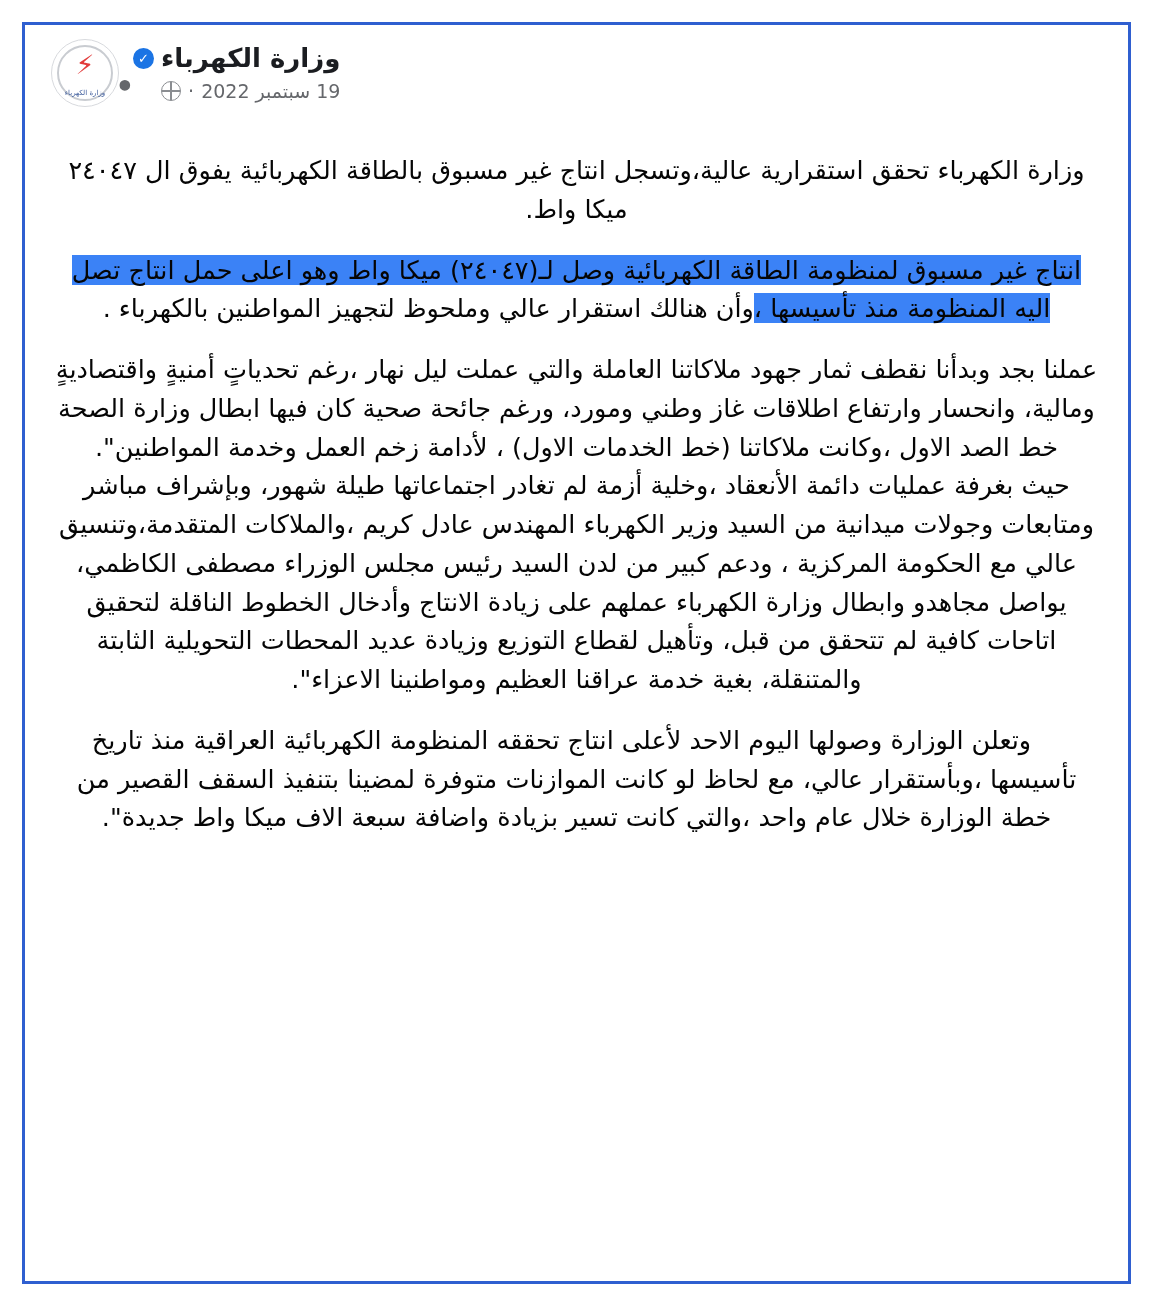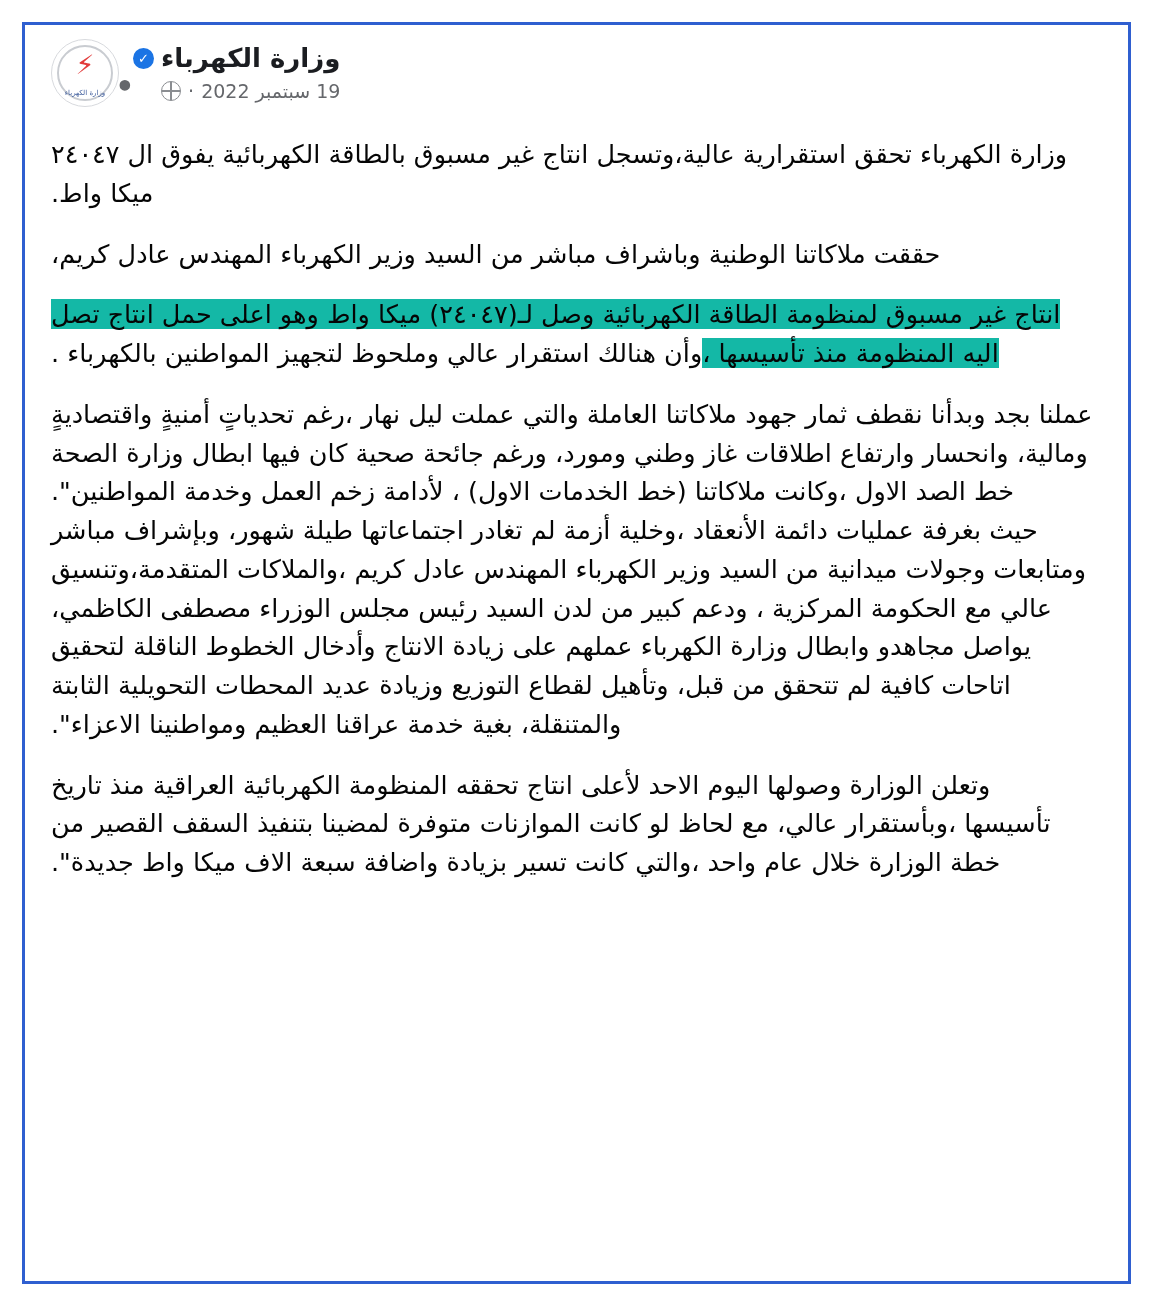--- a/index.html
+++ b/index.html
@@ -151,32 +151,32 @@
     top: 56px;
     color: #65676b;
     font-size: 30px;
     line-height: 12px;
     letter-spacing: 3px;
     font-weight: bold;
     user-select: none;
   }
   
   .post-body {
-    margin-top: 14px;
+    margin-top: 30px;
     color: #050505;
     font-size: 25.5px;
     line-height: 1.52;
-    text-align: left;
+    text-align: center;
     direction: rtl;
   }
   .para { margin: 0 0 22px 0; }
   .para.nogap { margin-bottom: 0; }
   .para.indent { text-indent: 30px; }
   .hl {
-    background: #14b8a6;
+    background: #3b82f6;
     box-decoration-break: clone;
     -webkit-box-decoration-break: clone;
   }
 </style>
 </head>
 <body>
 
 <div class="screenshot">
   <div class="post-frame">
     <div class="post-inner">
@@ -200,21 +200,20 @@
             <span class="globe-icon"></span>
           </div>
         </div>
       </div>
 
       <div class="post-body">
 
         <p class="para">وزارة الكهرباء تحقق استقرارية عالية،وتسجل انتاج غير مسبوق بالطاقة الكهربائية يفوق ال ٢٤٠٤٧ ميكا واط.</p>
 
 
-        <p class="para">حققت ملاكاتنا الوطنية وباشراف مباشر من السيد وزير الكهرباء المهندس عادل كريم،</p>
 
         <p class="para"><span class="hl">انتاج غير مسبوق لمنظومة الطاقة الكهربائية وصل لـ(٢٤٠٤٧) ميكا واط وهو اعلى حمل انتاج تصل اليه المنظومة منذ تأسيسها ،</span><span>وأن هنالك استقرار عالي وملحوظ لتجهيز المواطنين بالكهرباء .</span></p>
 
         <p class="para nogap">عملنا بجد وبدأنا نقطف ثمار جهود ملاكاتنا العاملة والتي عملت ليل نهار ،رغم تحدياتٍ أمنيةٍ واقتصاديةٍ ومالية، وانحسار وارتفاع اطلاقات غاز وطني ومورد، ورغم جائحة صحية كان فيها ابطال وزارة الصحة خط الصد الاول ،وكانت ملاكاتنا (خط الخدمات الاول) ، لأدامة زخم العمل وخدمة المواطنين".</p>
 
         <p class="para">حيث بغرفة عمليات دائمة الأنعقاد ،وخلية أزمة لم تغادر اجتماعاتها طيلة شهور، وبإشراف مباشر ومتابعات وجولات ميدانية من السيد وزير الكهرباء المهندس عادل كريم ،والملاكات المتقدمة،وتنسيق عالي مع الحكومة المركزية ، ودعم كبير من لدن السيد رئيس مجلس الوزراء مصطفى الكاظمي، يواصل مجاهدو وابطال وزارة الكهرباء عملهم على زيادة الانتاج وأدخال الخطوط الناقلة لتحقيق اتاحات كافية لم تتحقق من قبل، وتأهيل لقطاع التوزيع وزيادة عديد المحطات التحويلية الثابتة والمتنقلة، بغية خدمة عراقنا العظيم ومواطنينا الاعزاء".</p>
 
         <p class="para indent">وتعلن الوزارة وصولها اليوم الاحد لأعلى انتاج تحققه المنظومة الكهربائية العراقية منذ تاريخ تأسيسها ،وبأستقرار عالي، مع لحاظ لو كانت الموازنات متوفرة لمضينا بتنفيذ السقف القصير من خطة الوزارة خلال عام واحد ،والتي كانت تسير بزيادة واضافة سبعة الاف ميكا واط جديدة".</p>
 
       </div>

